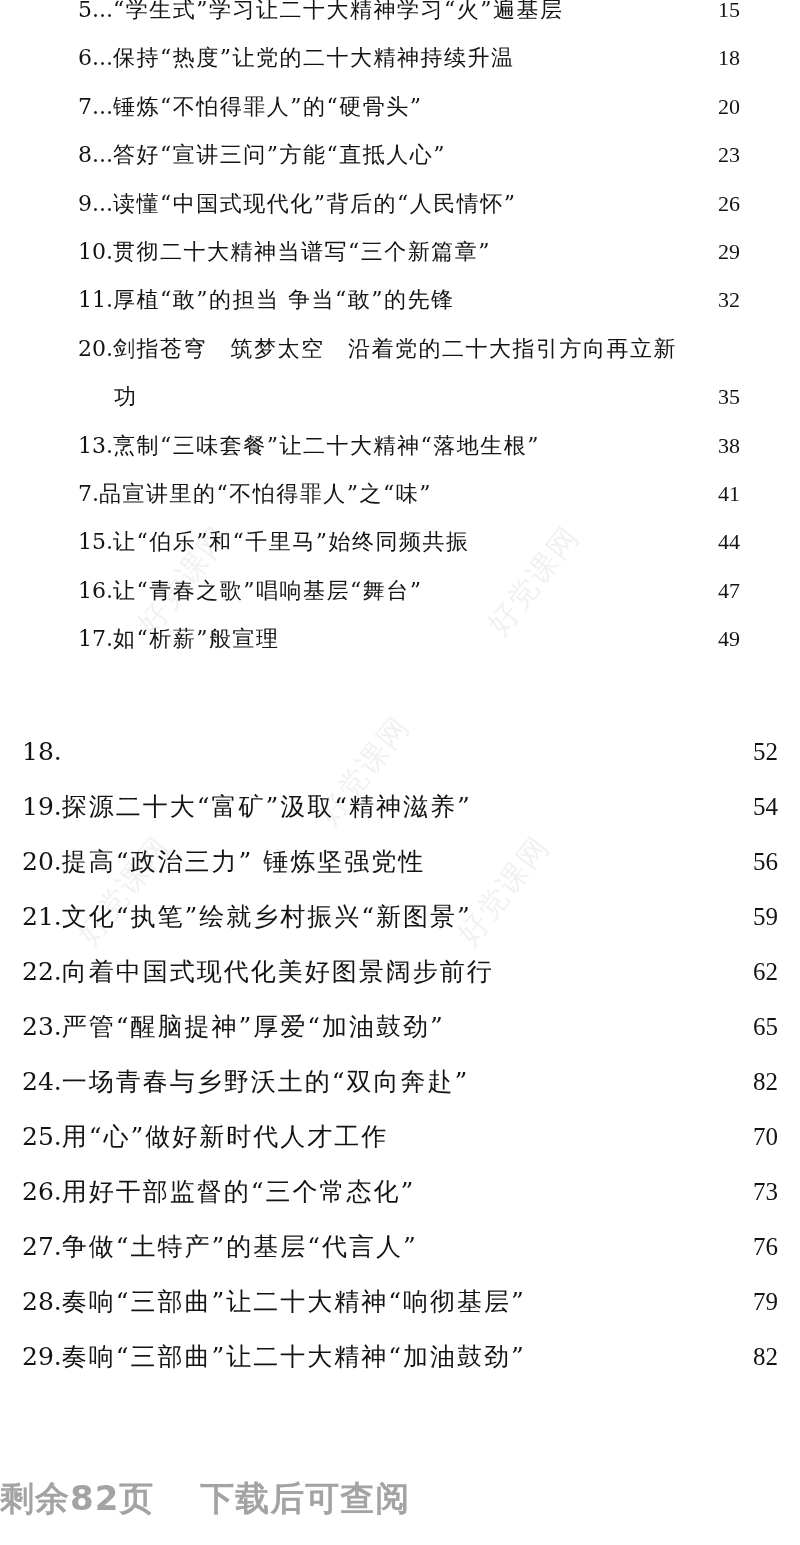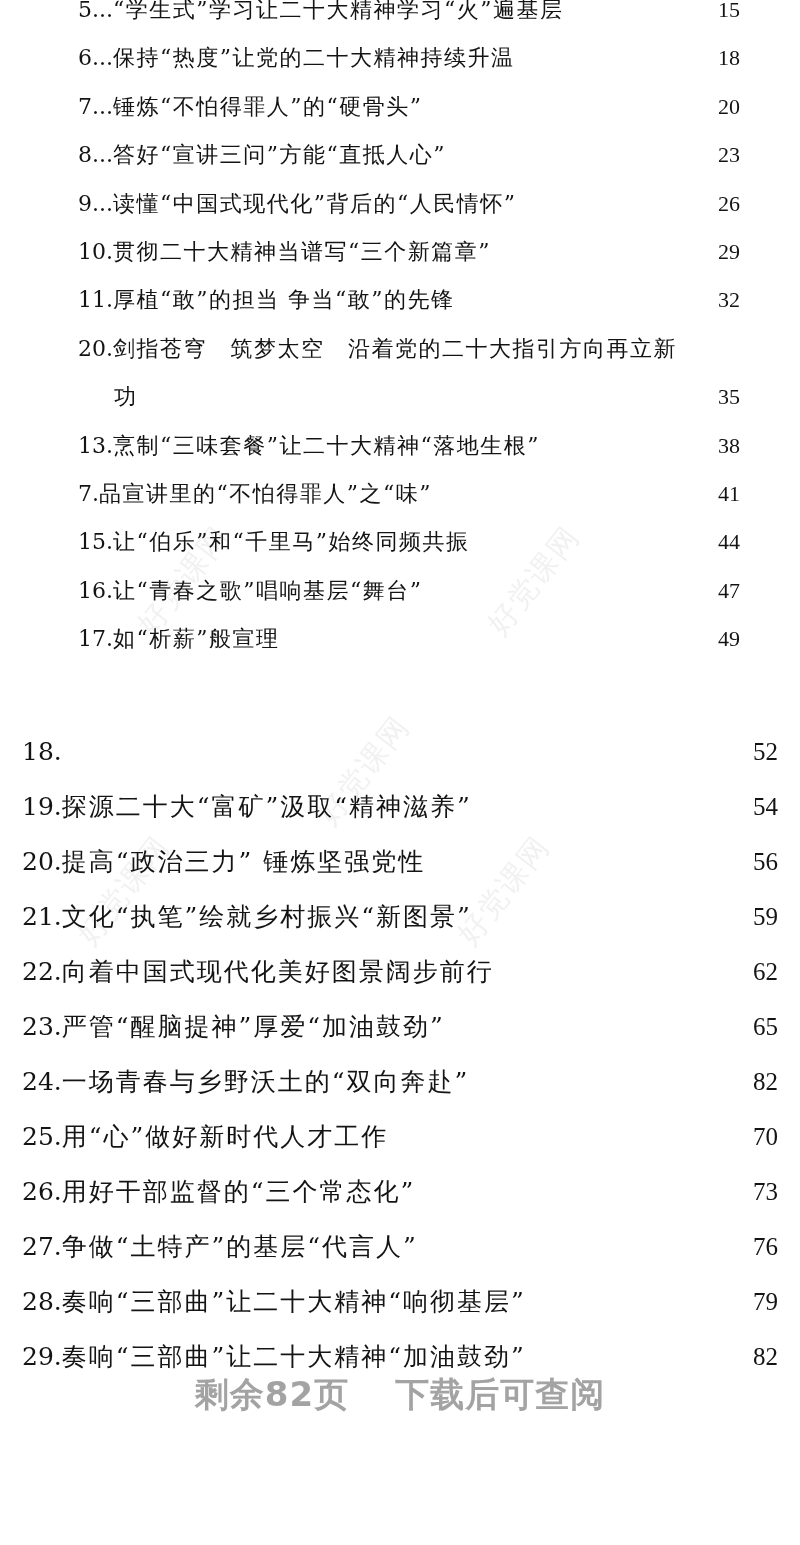--- a/index.html
+++ b/index.html
@@ -78,23 +78,23 @@
       flex: 0 0 auto;
       letter-spacing: 0;
       font-family: "Liberation Serif", "DejaVu Serif", serif;
     }
     .toc-entry.wrap-cont {
       padding-left: 36px;
     }
     .footer-banner {
       position: absolute;
       left: 0;
-      top: 1372px;
+      top: 1476px;
       width: 800px;
-      text-align: center;
+      text-align: left;
       font-family: "DejaVu Sans", "Liberation Sans", sans-serif;
       font-weight: bold;
       font-size: 34px;
       color: #a3a3a3;
       letter-spacing: 1px;
     }
     .footer-banner .gap { display: inline-block; width: 46px; }
     .watermark {
       position: absolute;
       font-family: "DejaVu Sans", "Liberation Sans", sans-serif;

